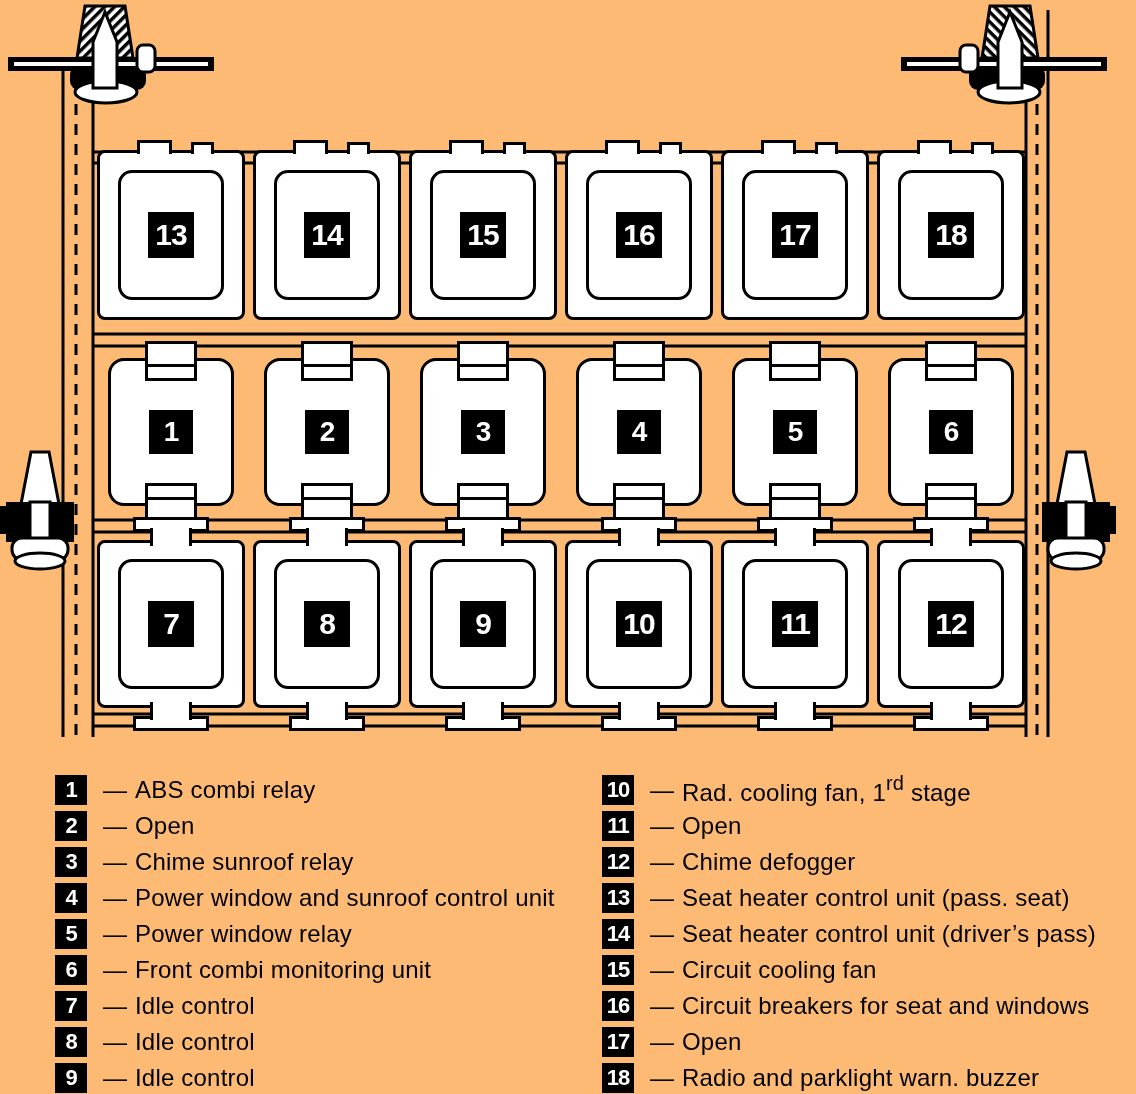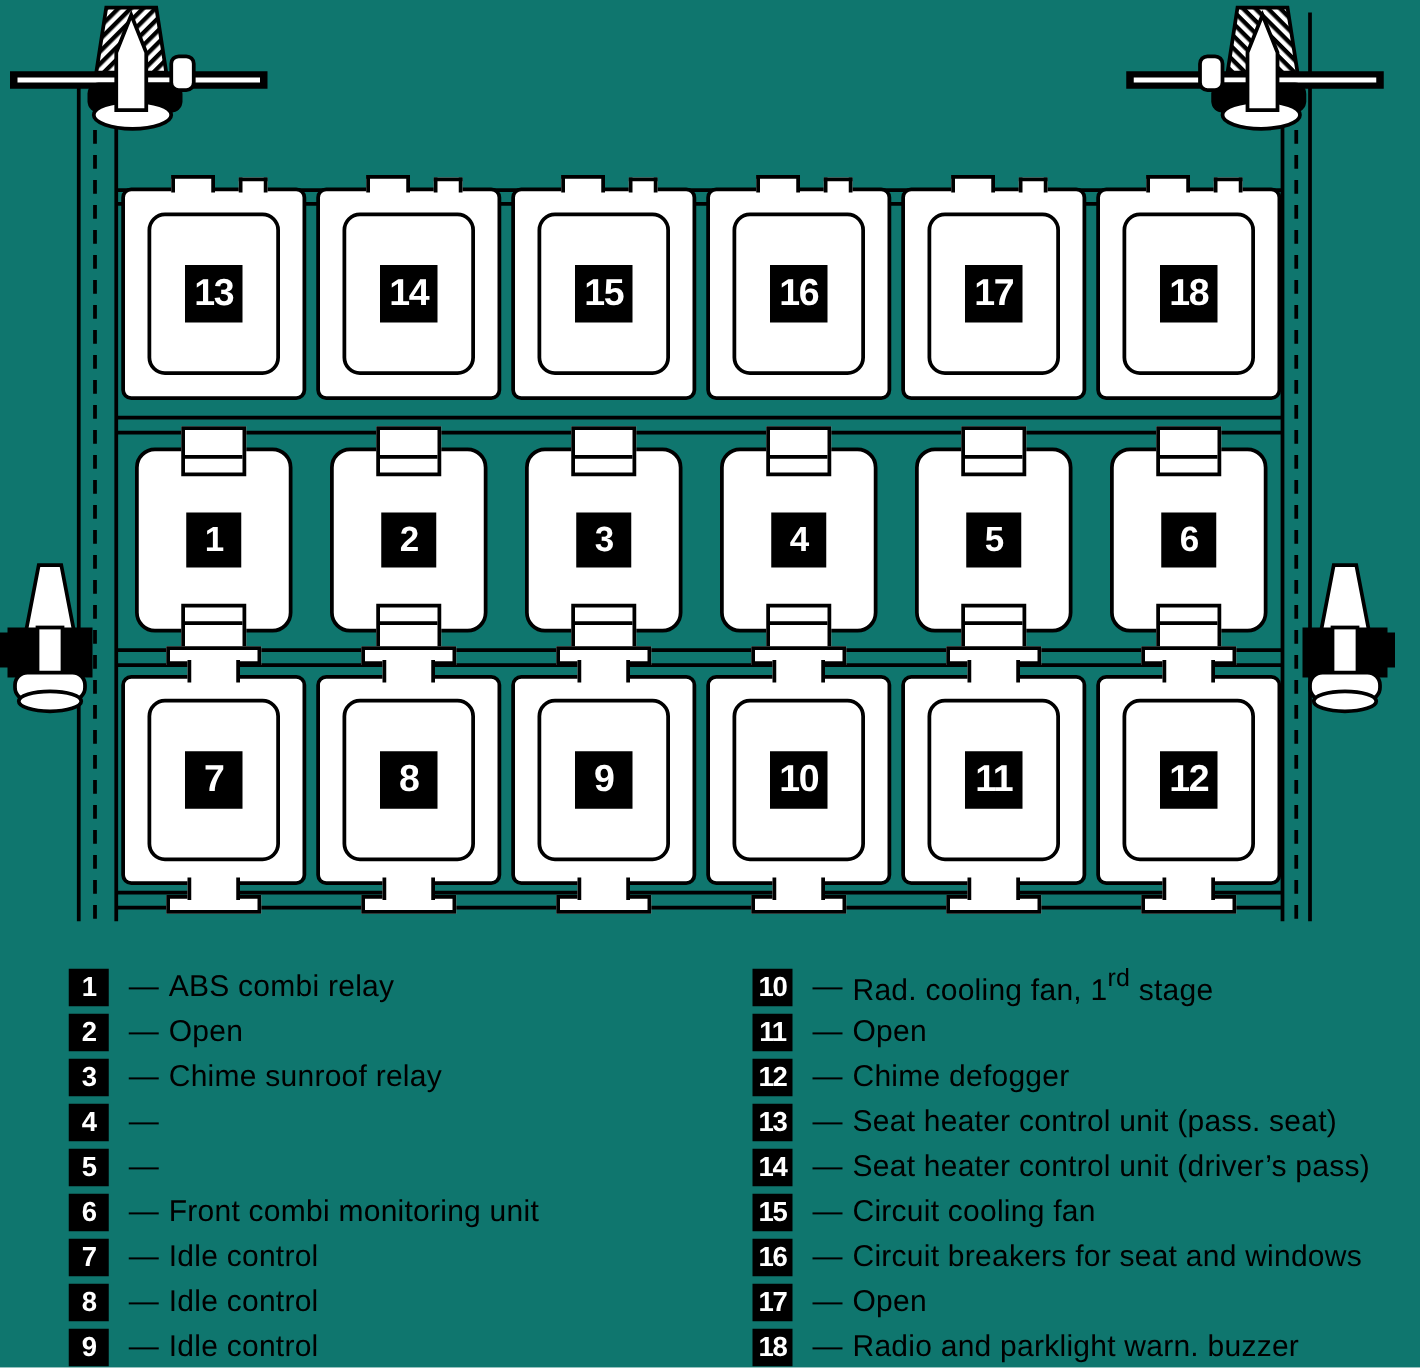--- a/index.html
+++ b/index.html
@@ -1,16 +1,16 @@
 <!DOCTYPE html>
 <html><head>
 <meta charset="utf-8">
 <style>
   html,body{margin:0;padding:0;background:#fff;}
-  .stage{position:relative;width:1136px;height:1094px;background:#0f766e;overflow:hidden;
+  .stage{position:relative;width:1136px;height:1094px;background:#fdba74;overflow:hidden;
          font-family:"Liberation Sans",sans-serif;color:#000;}
   .frame-svg{position:absolute;left:0;top:0;z-index:0;}
   #sockets{position:absolute;left:0;top:0;width:100%;height:100%;z-index:1;}
 
   
   .socket{position:absolute;background:#fff;border:3px solid #000;border-radius:8px;box-sizing:border-box;}
   .socket.clip{border-radius:16px;}
   .inner{position:absolute;border:3px solid #000;border-radius:14px;background:#fff;}
   .step .inner{left:18px;right:18px;top:17px;bottom:17px;}
   .ttab .inner{left:18px;right:18px;top:16px;bottom:16px;}
@@ -283,24 +283,26 @@
         <span class="lbl">Open</span>
       </div>
       <div class="legend-row">
         <span class="lbadge">3</span>
         <span class="ldash">—</span>
         <span class="lbl">Chime sunroof relay</span>
       </div>
       <div class="legend-row">
         <span class="lbadge">4</span>
         <span class="ldash">—</span>
+        <span class="lbl">Power window and sunroof control unit</span>
       </div>
       <div class="legend-row">
         <span class="lbadge">5</span>
         <span class="ldash">—</span>
+        <span class="lbl">Power window relay</span>
       </div>
       <div class="legend-row">
         <span class="lbadge">6</span>
         <span class="ldash">—</span>
         <span class="lbl">Front combi monitoring unit</span>
       </div>
       <div class="legend-row">
         <span class="lbadge">7</span>
         <span class="ldash">—</span>
         <span class="lbl">Idle control</span>

